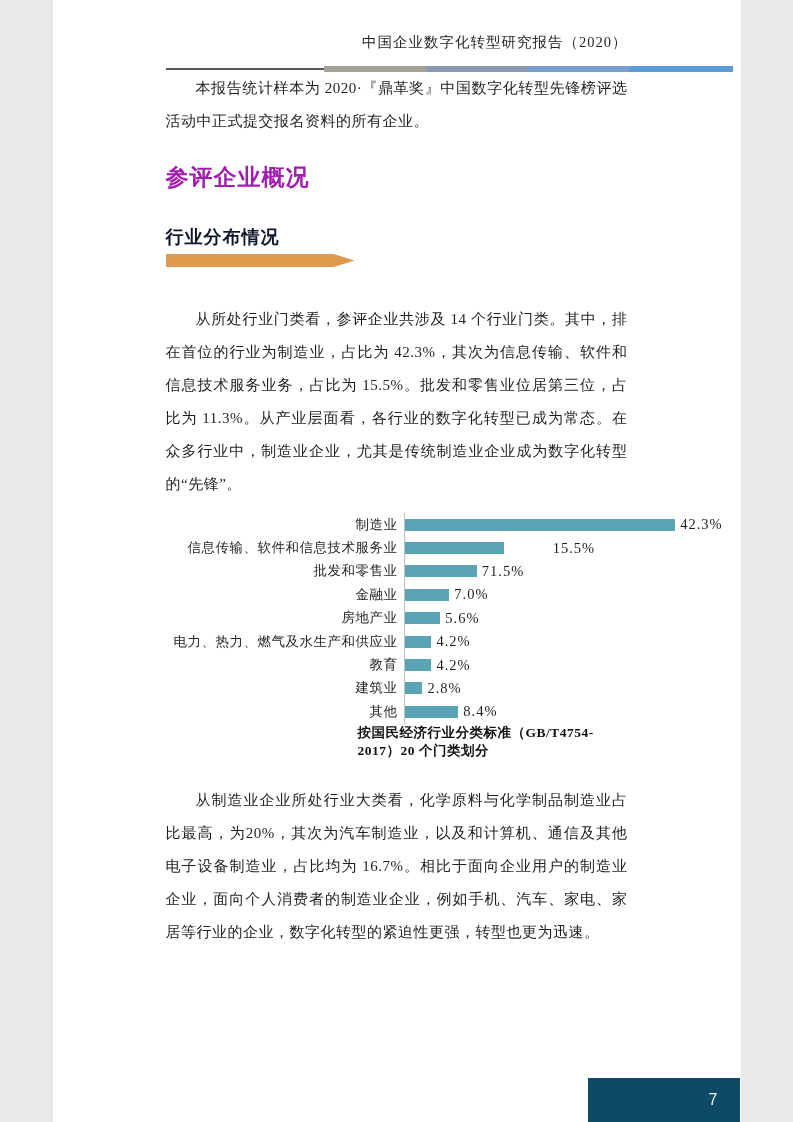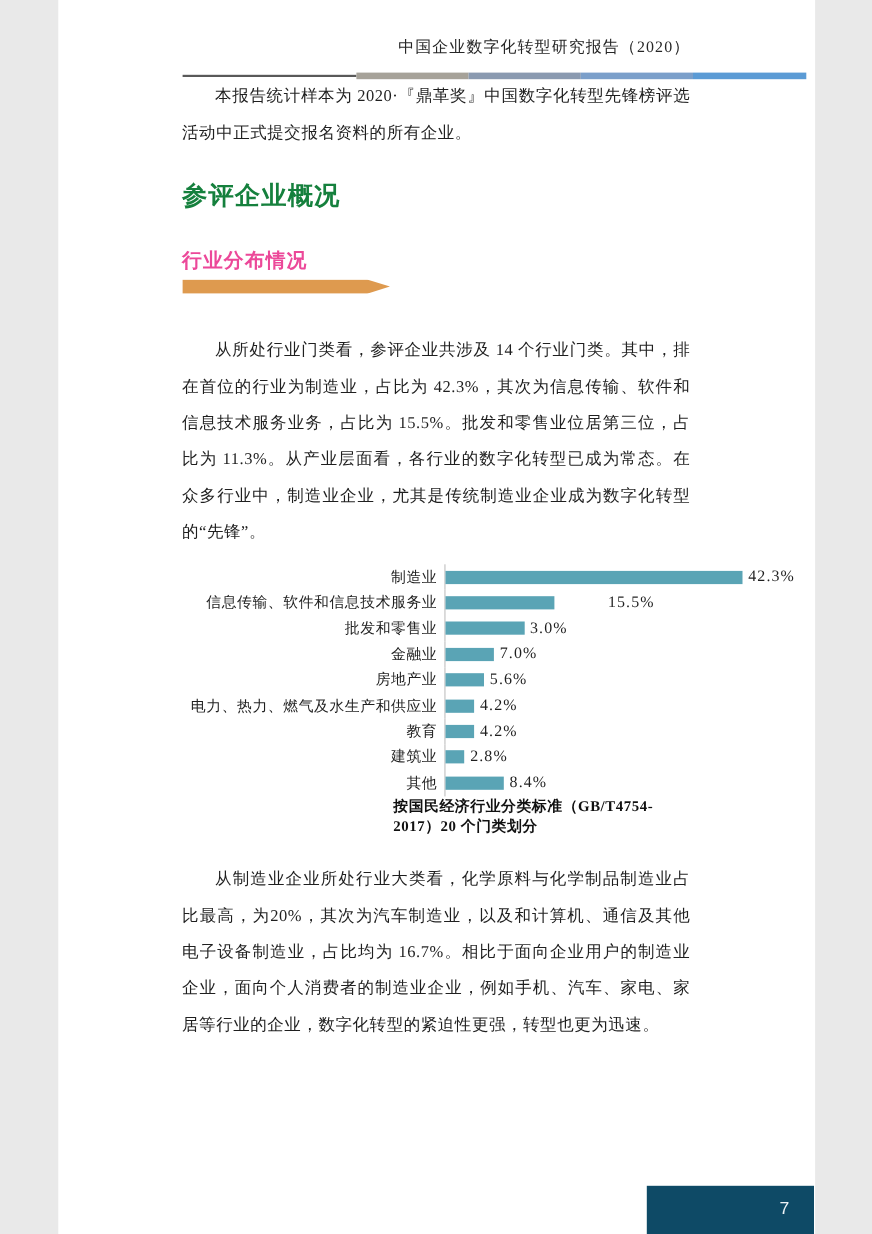--- a/index.html
+++ b/index.html
@@ -43,29 +43,29 @@
     letter-spacing:0.5px;
   }
   .p1{}
   .p2{margin-top:36px;}
   .p3{margin-top:24px;}
   .h1{
     margin-top:24px;
     font-family:"Liberation Sans","DejaVu Sans",sans-serif;
     font-size:23px;
     font-weight:bold;
-    color:#15803d;
+    color:#a21caf;
     letter-spacing:1px;
   }
   .h2{
     margin-top:32px;
     font-family:"Liberation Sans","DejaVu Sans",sans-serif;
     font-size:18px;
     font-weight:bold;
-    color:#ec4899;
+    color:#0f172a;
     letter-spacing:1px;
   }
   .arrow-banner{
     margin-top:5px;
     width:189px;height:13px;
     background:#de9a4f;
     clip-path:polygon(0 0,89% 0,100% 50%,89% 100%,0 100%);
   }
   
   .chart{margin-top:12px;}
@@ -159,21 +159,21 @@
         <div class="chart-label">信息传输、软件和信息技术服务业</div>
         <div class="chart-plot" style="border-left-color: rgb(191, 191, 191); gap: 44px;">
           <div class="chart-bar" style="width: 99.2px; background: rgb(90, 164, 181);"></div>
           <div class="chart-value">15.5%</div>
         </div>
       </div>
       <div class="chart-row">
         <div class="chart-label">批发和零售业</div>
         <div class="chart-plot" style="border-left-color: rgb(191, 191, 191);">
           <div class="chart-bar" style="width: 72.32px; background: rgb(90, 164, 181);"></div>
-          <div class="chart-value">3.0%</div>
+          <div class="chart-value">71.5%</div>
         </div>
       </div>
       <div class="chart-row">
         <div class="chart-label">金融业</div>
         <div class="chart-plot" style="border-left-color: rgb(191, 191, 191);">
           <div class="chart-bar" style="width: 44.8px; background: rgb(90, 164, 181);"></div>
           <div class="chart-value">7.0%</div>
         </div>
       </div>
       <div class="chart-row">

